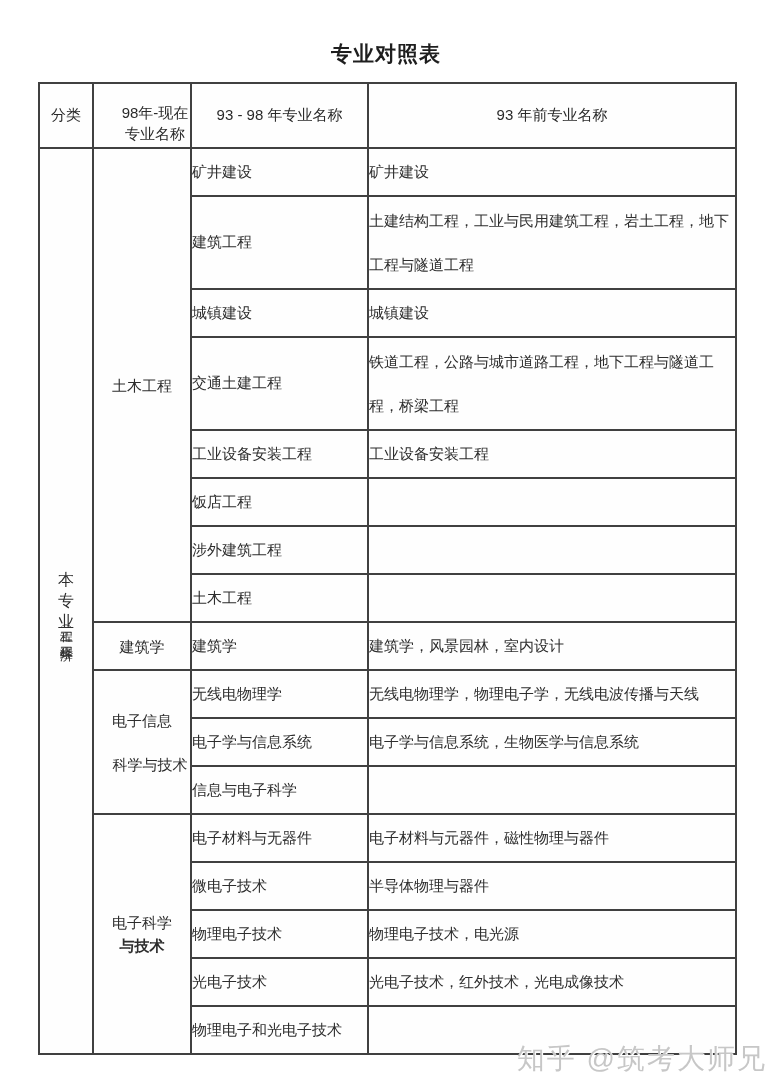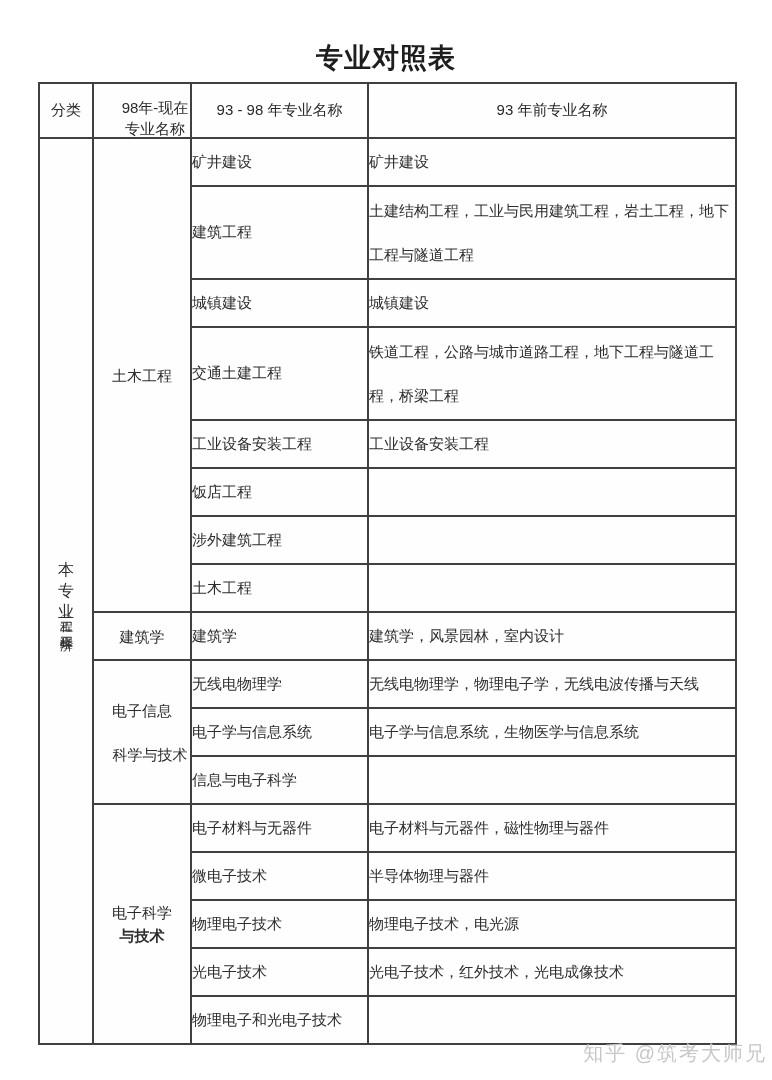--- a/index.html
+++ b/index.html
@@ -9,42 +9,42 @@
     background: #ffffff;
     font-family: "Liberation Sans", sans-serif;
     color: #2d2d2d;
     position: relative;
     overflow: hidden;
   }
   .page-title {
     position: absolute;
     top: 40px; left: 0; width: 772px;
     text-align: center;
-    font-size: 27px;
+    font-size: 21px;
     font-weight: 700;
     letter-spacing: 1px;
     margin: 0;
     color: #1e1e1e;
   }
   table.cmp {
     position: absolute;
     left: 38px; top: 82px;
     width: 697px;
     border-collapse: collapse;
     table-layout: fixed;
   }
   table.cmp th, table.cmp td {
     border: 2px solid #404040;
     font-size: 15px;
     font-weight: 400;
     padding: 0;
     vertical-align: middle;
     background: #fefefe;
   }
-  tr.hdr { height: 55px; }
+  tr.hdr { height: 65px; }
   tr.body-row { height: 48px; }
   tr.body-row.tall { height: 93px; }
   th.hc { text-align: center; font-weight: 400; color: #2a2a2a; }
   .h2wrap {
     line-height: 21px;
     text-align: center;
     transform: translateY(7px);
     padding-left: 26px;
   }
   td.mid-cell, td.old-cell {
@@ -64,21 +64,21 @@
     writing-mode: vertical-rl;
     text-orientation: upright;
     line-height: 1;
   }
   .vert .v-main { font-size: 16px; letter-spacing: 21px; }
   .vert .v-sub  { font-size: 13px; letter-spacing: 1px; display: inline-block; transform: scaleY(0.92); }
   .vert .v-sub2 { padding-top: 13px; }
   .watermark {
     position: absolute;
     right: 5px; top: 1040px;
-    font-size: 20px;
+    font-size: 28px;
     letter-spacing: 2px;
     color: #c7c7c7;
     text-shadow: 1px 1px 0 #ffffff;
     white-space: nowrap;
   }
 </style>
 </head>
 <body>
 
 <h1 class="page-title">专业对照表</h1>

